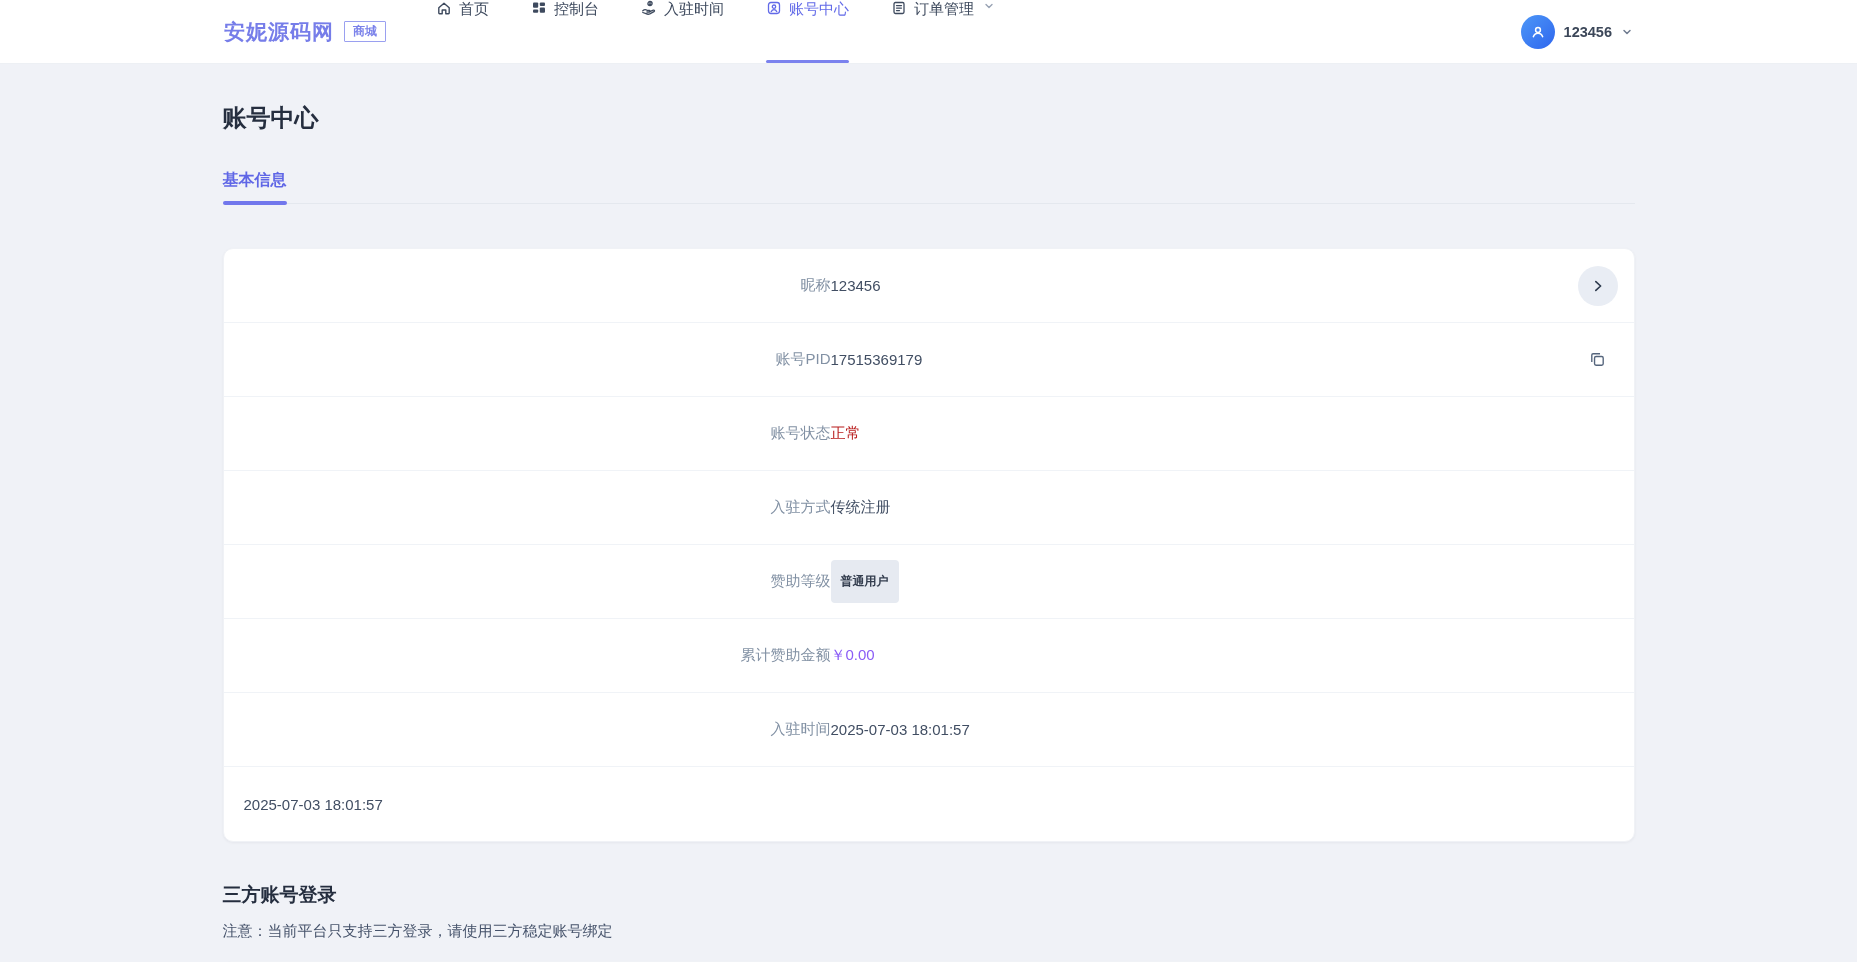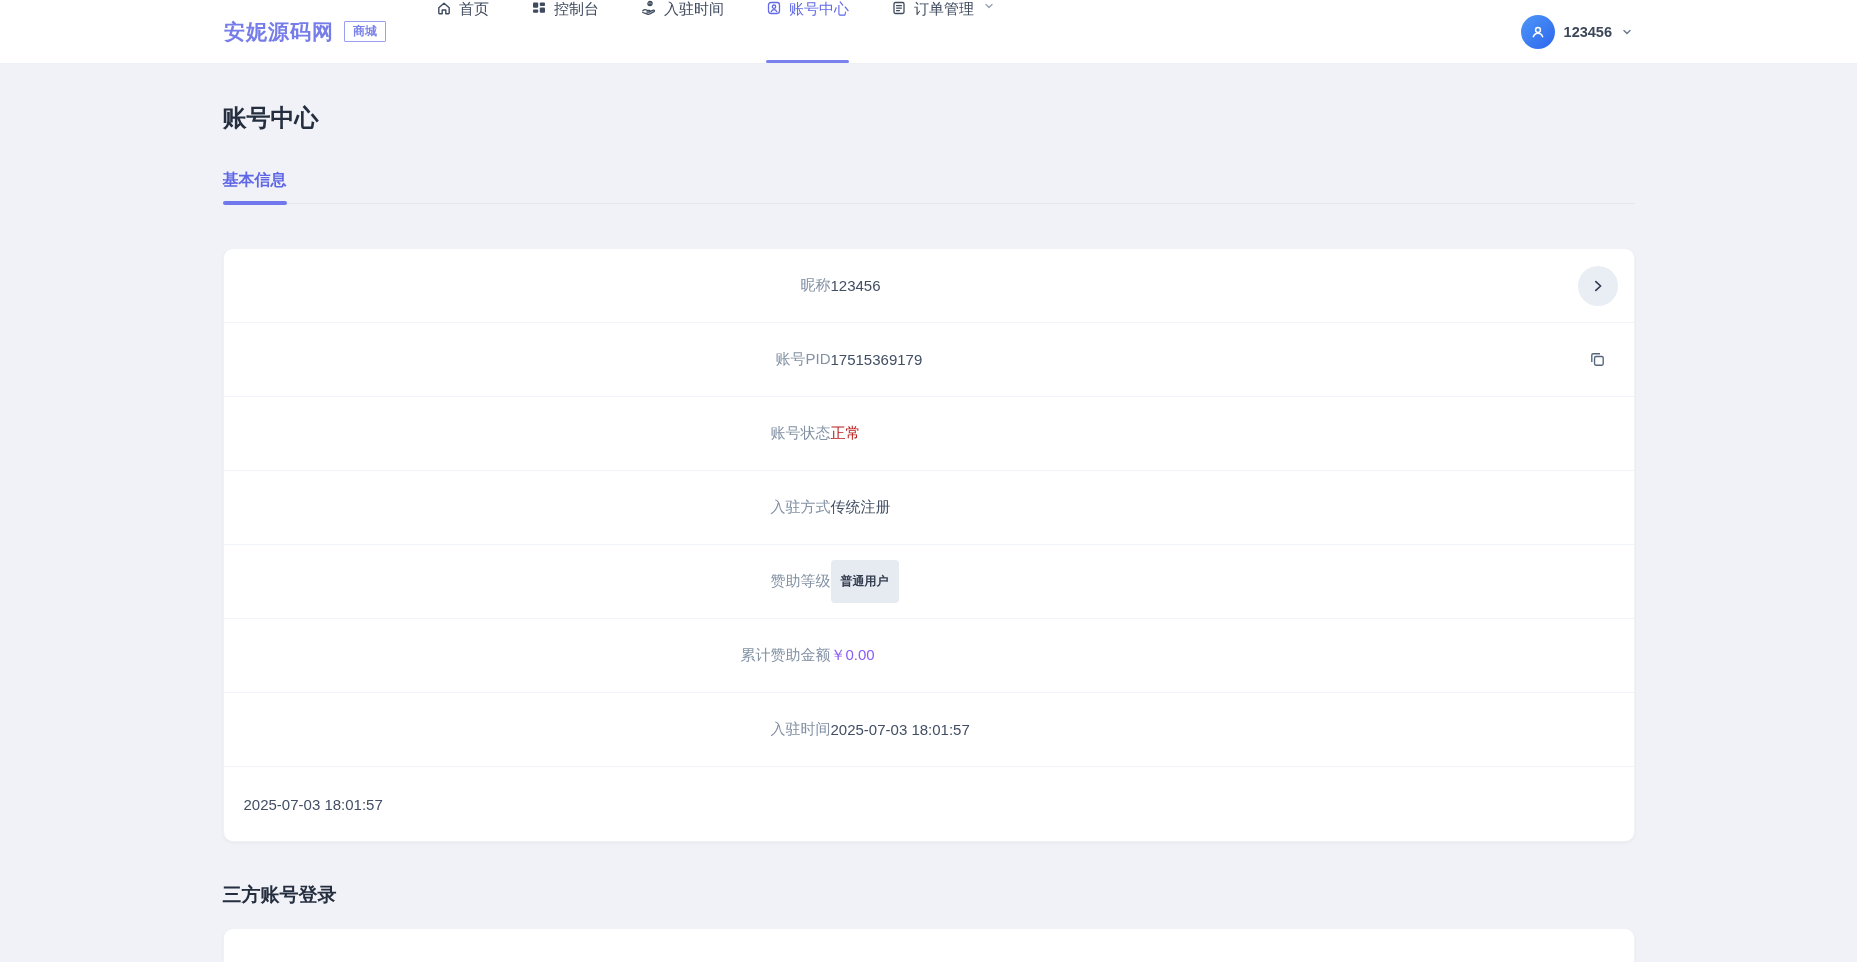--- a/index.html
+++ b/index.html
@@ -222,15 +222,16 @@
     <div class="row">
       <div class="row-label">入驻时间</div>
       <div class="row-value">2025-07-03 18:01:57</div>
     </div>
     <div class="row">
       <div class="row-value">2025-07-03 18:01:57</div>
     </div>
   </section>
 
   <h2 class="section-title">三方账号登录</h2>
+  <p class="section-note">注意：当前平台只支持三方登录，请使用三方稳定账号绑定</p>
 
   <div class="partial-card"></div>
 </main>
 
 </body></html>

